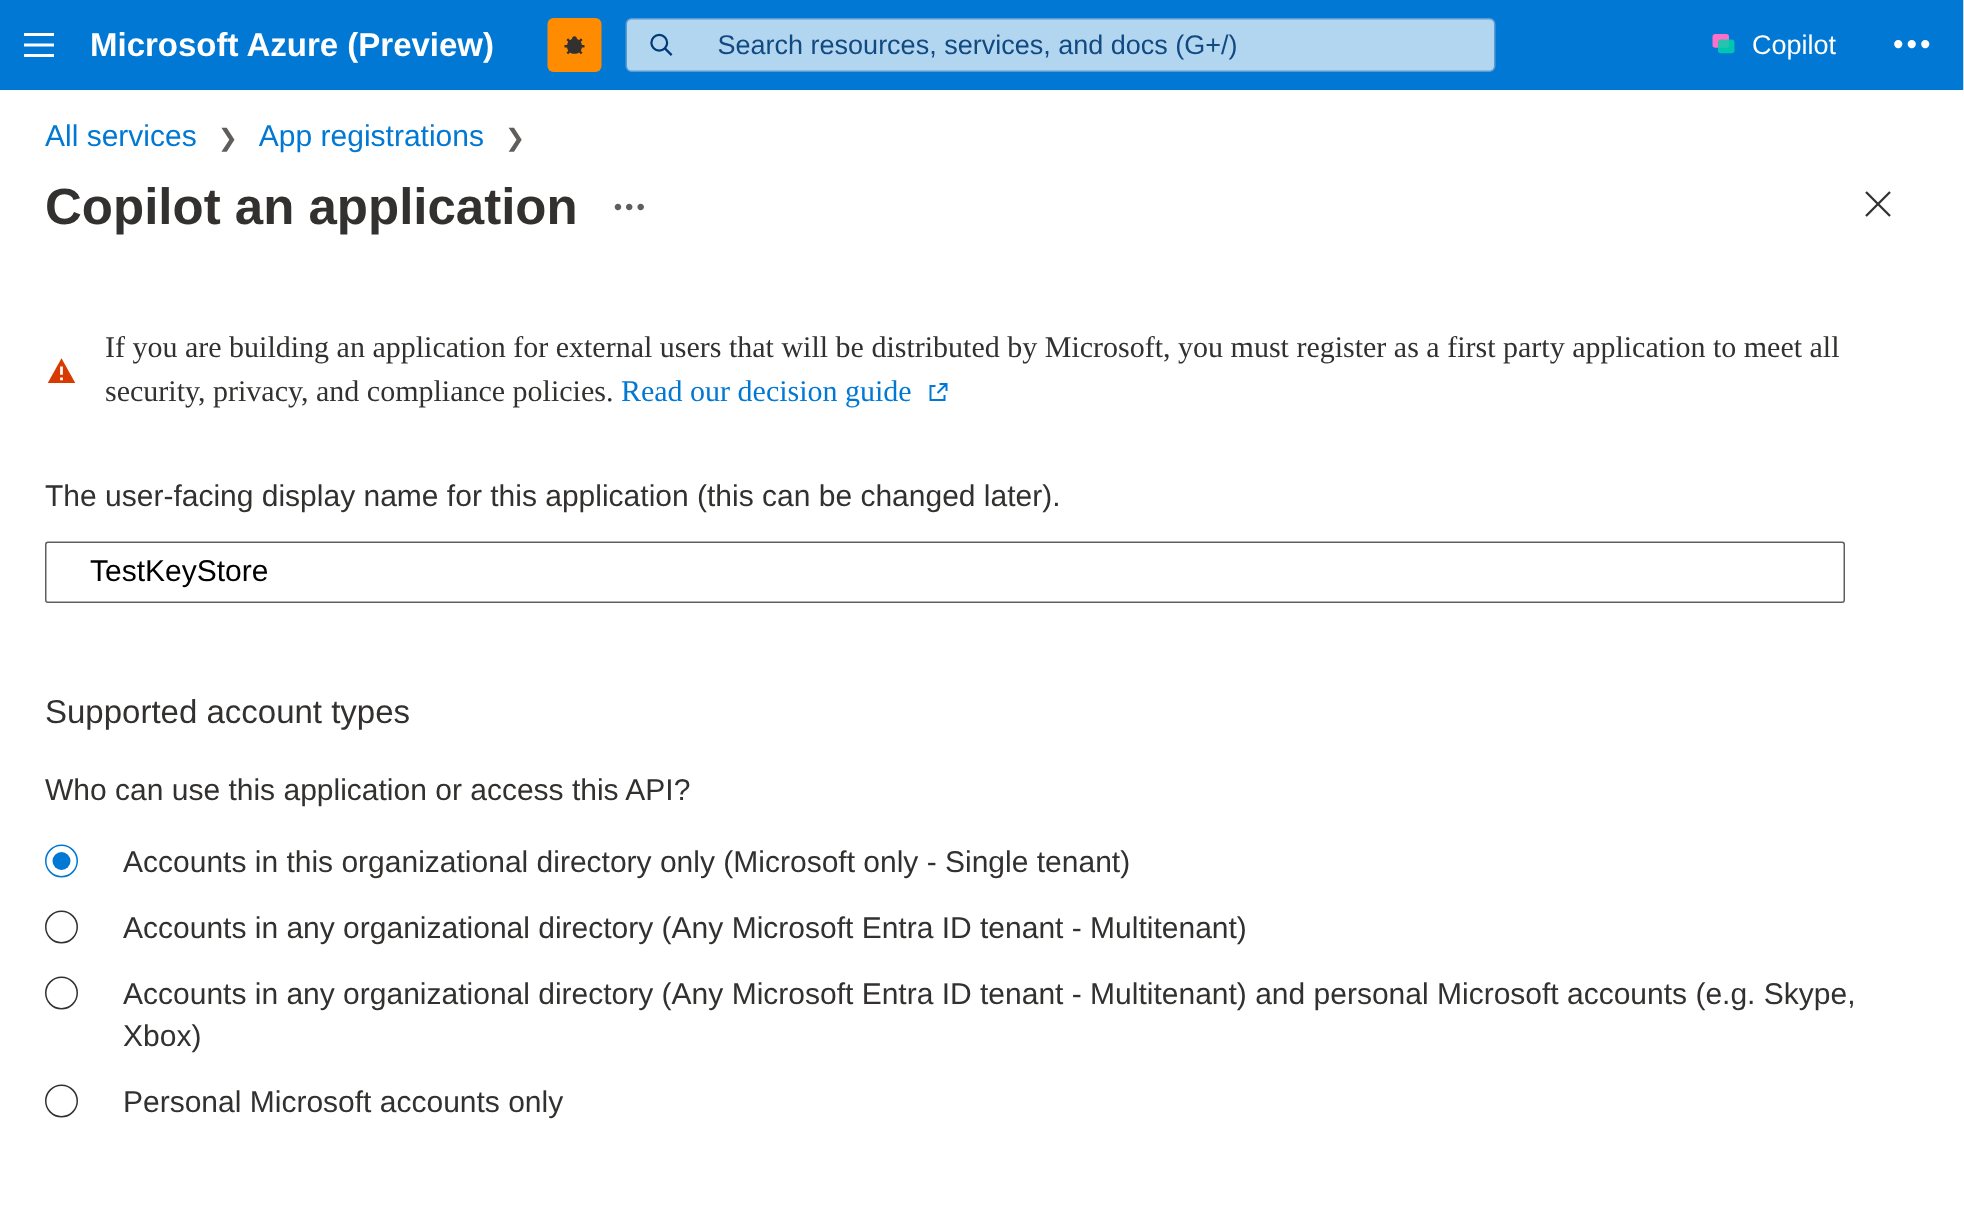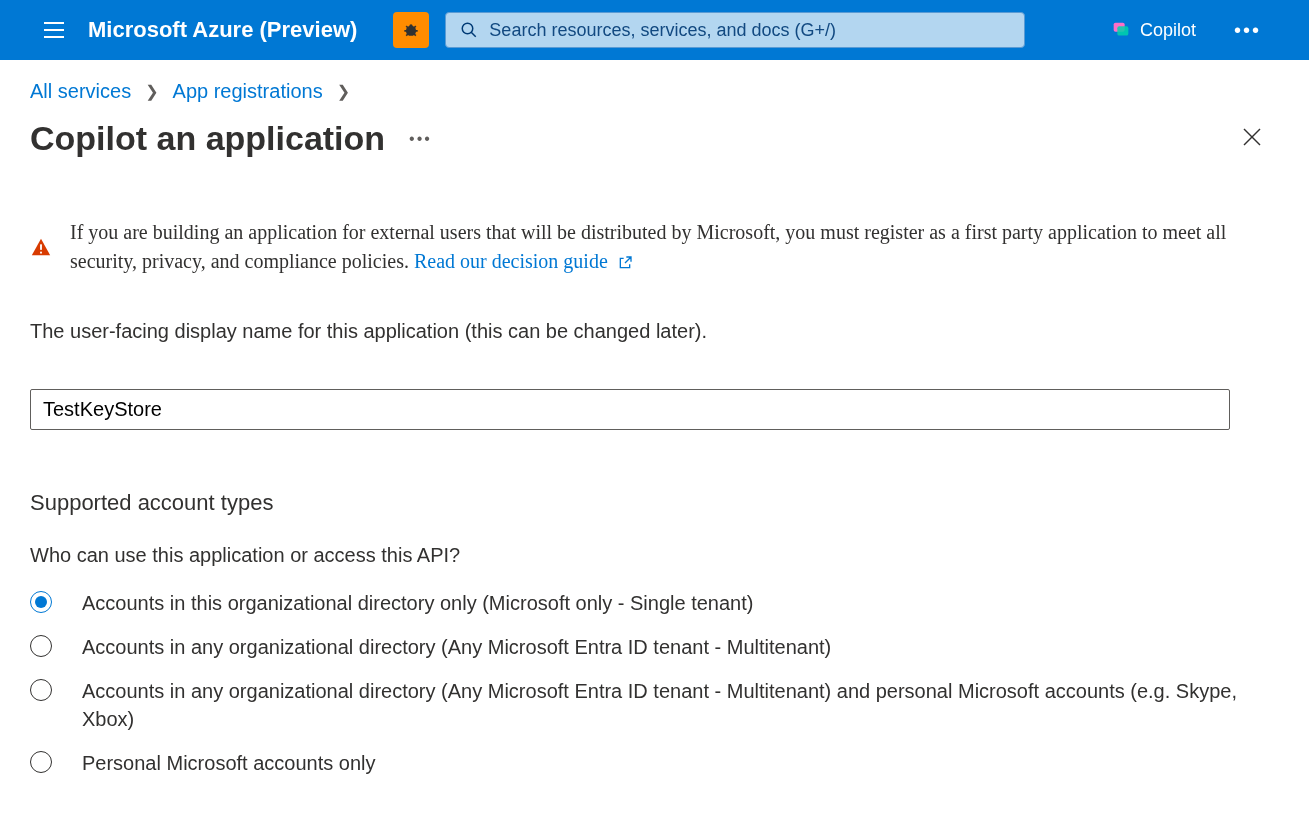--- a/index.html
+++ b/index.html
@@ -7,21 +7,21 @@
       font-family: 'Segoe UI', -apple-system, BlinkMacSystemFont, sans-serif;
       background: #ffffff;
       color: #323130;
       overflow-x: hidden;
     }
     .header {
       background: #0078d4;
       height: 60px;
       display: flex;
       align-items: center;
-      padding: 0 36px;
+      padding: 0 8px;
       gap: 16px;
     }
     .hamburger {
       color: white;
       cursor: pointer;
       padding: 8px;
       display: flex;
       align-items: center;
       justify-content: center;
     }
@@ -46,21 +46,21 @@
     .search-box {
       flex: 1;
       max-width: 580px;
       background: #b3d6f0;
       border: 1px solid #5a9bd4;
       border-radius: 4px;
       height: 36px;
       display: flex;
       align-items: center;
       padding: 0 14px;
-      gap: 11px;
+      gap: 28px;
     }
     .search-box input {
       flex: 1;
       background: transparent;
       border: none;
       outline: none;
       font-size: 18px;
       color: #003a75;
     }
     .search-box input::placeholder {
@@ -173,27 +173,26 @@
       margin-right: 4px;
     }
     .field-hint {
       font-size: 20px;
       color: #323130;
       margin-bottom: 18px;
     }
     .text-input {
       width: 100%;
       max-width: 1200px;
-      padding: 8px 12px;
+      padding: 8px 29px;
       font-size: 20px;
       border: 1px solid #605e5c;
       border-radius: 2px;
       outline: none;
       font-family: inherit;
-      margin-top: 28px;
     }
     .section-title {
       font-size: 22px;
       color: #323130;
       margin-top: 60px;
       margin-bottom: 28px;
     }
     .section-question {
       font-size: 20px;
       color: #323130;

